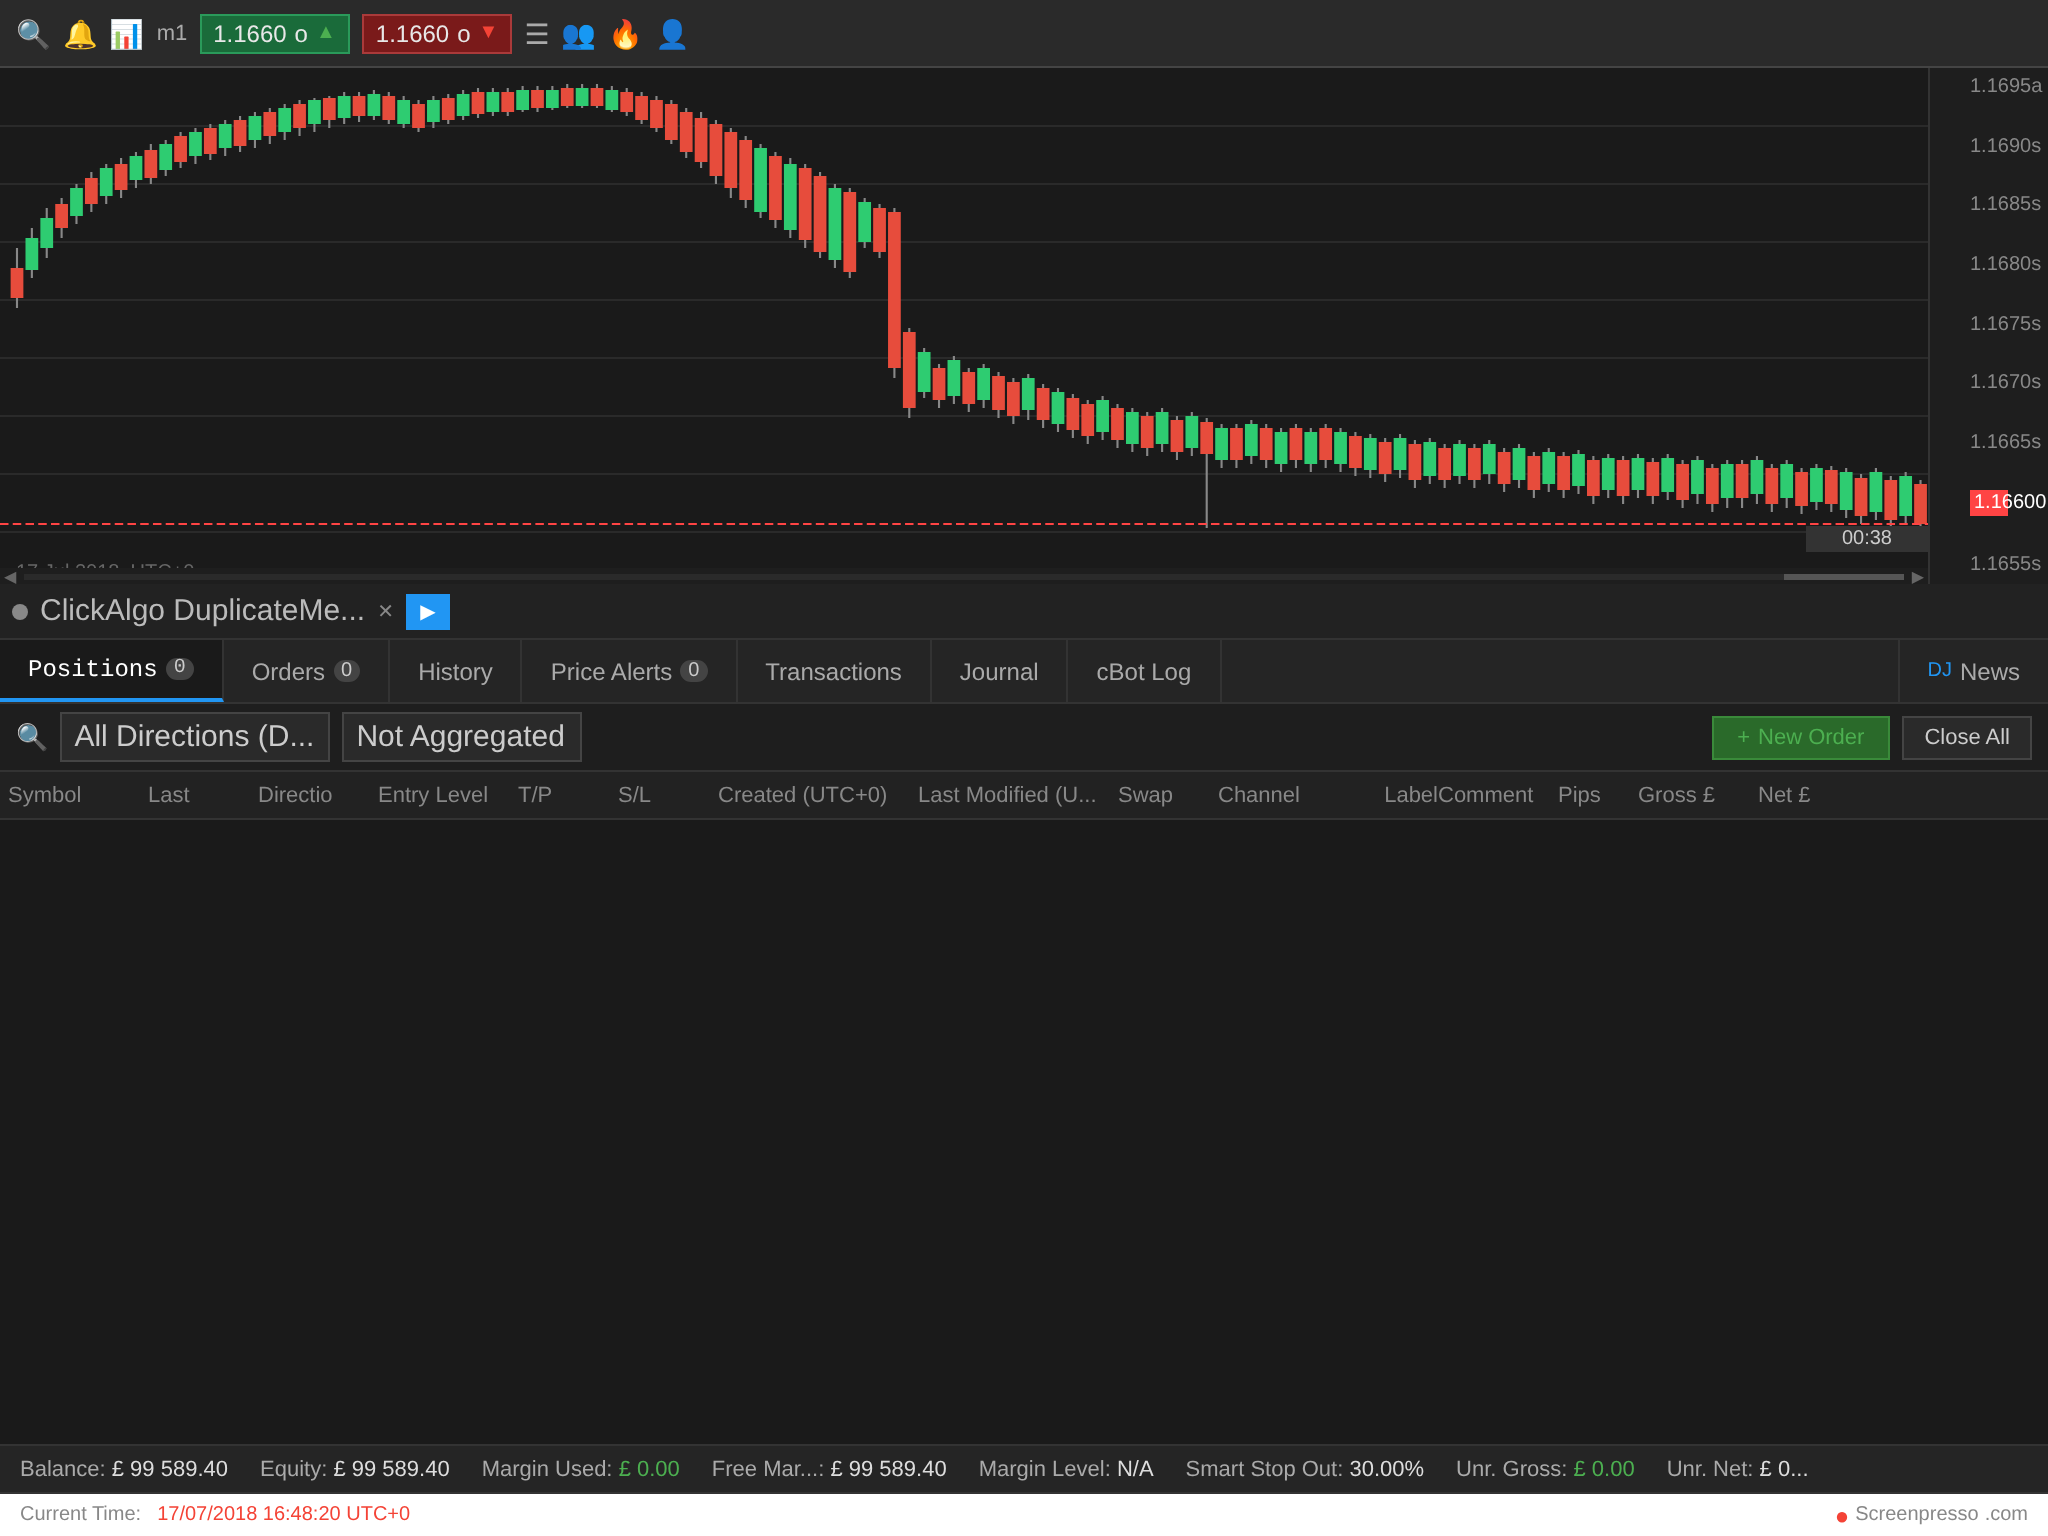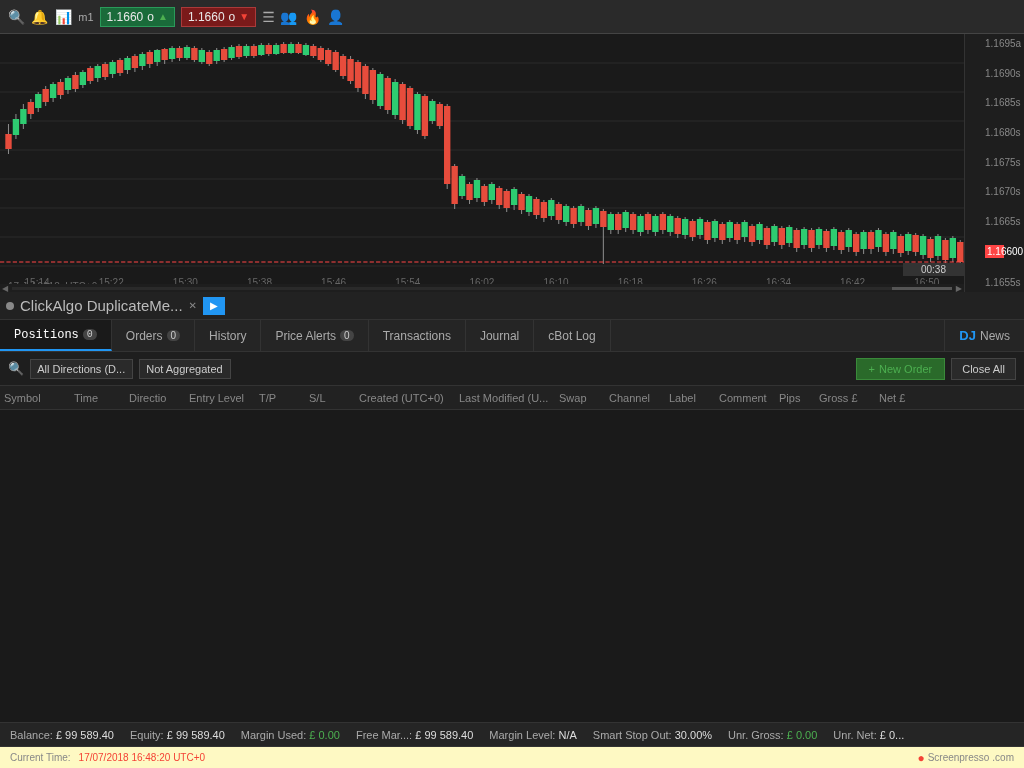--- a/index.html
+++ b/index.html
@@ -150,21 +150,21 @@
     .news-tab {
       padding: 0 14px;
       display: flex;
       align-items: center;
       cursor: pointer;
       color: #aaa;
       font-size: 12px;
       border-left: 1px solid #333;
       gap: 4px;
     }
-    .news-dj { color: #2196F3; font-weight: bold; font-size: 13px; }
+    .news-dj { color: #2196F3; font-weight: normal; font-size: 10px; }
     .feedback-tab {
       padding: 0 14px;
       display: flex;
       align-items: center;
       cursor: pointer;
       color: #ccc;
       font-size: 12px;
       background: #333;
       gap: 4px;
     }
@@ -178,21 +178,21 @@
       align-items: center;
       padding: 0 8px;
       gap: 6px;
     }
     .search-icon-sm { color: #888; font-size: 13px; }
     .dropdown-select {
       background: #2a2a2a;
       border: 1px solid #444;
       color: #ccc;
       padding: 3px 6px;
-      font-size: 11px;
+      font-size: 15px;
       cursor: pointer;
       appearance: none;
       -webkit-appearance: none;
     }
     .controls-spacer { flex: 1; }
     .new-order-btn {
       background: #2a6a2a;
       border: 1px solid #3a8a3a;
       color: #4CAF50;
       padding: 4px 12px;
@@ -229,21 +229,21 @@
     .col-symbol { width: 70px; }
     .col-volume { width: 55px; }
     .col-direction { width: 60px; }
     .col-entry { width: 70px; }
     .col-tp { width: 50px; }
     .col-sl { width: 50px; }
     .col-created { width: 100px; }
     .col-modified { width: 100px; }
     .col-swap { width: 50px; }
     .col-channel { width: 60px; }
-    .col-label { width: 50px; }
+    .col-label { width: 50px; text-align: right; }
     .col-comment { width: 60px; }
     .col-pips { width: 40px; }
     .col-gross { width: 60px; }
     .col-net { width: 60px; }
 
     
     #table-body {
       flex: 1;
       background: #1a1a1a;
     }
@@ -264,21 +264,21 @@
       left: 0;
       right: 0;
     }
     .status-item { white-space: nowrap; }
     .status-value { color: #ddd; text-align: center; }
     .status-value.zero { color: #4CAF50; }
 
     
     #bottom-bar {
       height: 22px;
-      background: #fef9c3;
+      background: #ffffff;
       border-top: 1px solid #333;
       display: flex;
       align-items: center;
       padding: 0 10px;
       font-size: 10px;
       color: #888;
       position: absolute;
       bottom: 0;
       left: 0;
       right: 0;
@@ -626,35 +626,20 @@
     <span class="price-label">1.1670s</span>
     <span class="price-label">1.1665s</span>
     <span class="price-label" style="color:#ff4444;background:#ff4444;color:white;padding:1px 2px;">1.16600</span>
     <span class="price-label">1.1655s</span>
   </div>
 
   <div class="timer-badge" style="bottom:16px;right:60px;">
     <span>00:38</span>
   </div>
 
-  <div class="time-axis" style="bottom:2px;left:0;right:60px;position:absolute;display:flex;align-items:center;justify-content:space-around;">
-    <span class="time-label">15:14</span>
-    <span class="time-label">15:22</span>
-    <span class="time-label">15:30</span>
-    <span class="time-label">15:38</span>
-    <span class="time-label">15:46</span>
-    <span class="time-label">15:54</span>
-    <span class="time-label">16:02</span>
-    <span class="time-label">16:10</span>
-    <span class="time-label">16:18</span>
-    <span class="time-label">16:26</span>
-    <span class="time-label">16:34</span>
-    <span class="time-label">16:42</span>
-    <span class="time-label">16:50</span>
-  </div>
   <div class="date-label">17 Jul 2018, UTC+0</div>
 
   <div style="position:absolute;bottom:0;left:0;right:60px;height:8px;background:#1e1e1e;display:flex;align-items:center;justify-content:space-between;padding:0 2px;">
     <span style="color:#666;font-size:8px;cursor:pointer;">◀</span>
     <div style="flex:1;height:3px;background:#2a2a2a;margin:0 4px;position:relative;">
       <div style="position:absolute;right:0;width:60px;height:3px;background:#555;"></div>
     </div>
     <span style="color:#666;font-size:8px;cursor:pointer;">▶</span>
   </div>
 </div>
@@ -715,21 +700,21 @@
     <span>+</span>
     <span>New Order</span>
   </button>
   <button class="close-all-btn">
     <span>Close All</span>
   </button>
 </div>
 
 <div id="table-header">
   <span class="col-header col-symbol">Symbol</span>
-  <span class="col-header col-volume">Time</span>
+  <span class="col-header col-volume">Last</span>
   <span class="col-header col-direction">Directio</span>
   <span class="col-header col-entry">Entry Level</span>
   <span class="col-header col-tp">T/P</span>
   <span class="col-header col-sl">S/L</span>
   <span class="col-header col-created">Created (UTC+0)</span>
   <span class="col-header col-modified">Last Modified (U...</span>
   <span class="col-header col-swap">Swap</span>
   <span class="col-header col-channel">Channel</span>
   <span class="col-header col-label">Label</span>
   <span class="col-header col-comment">Comment</span>

